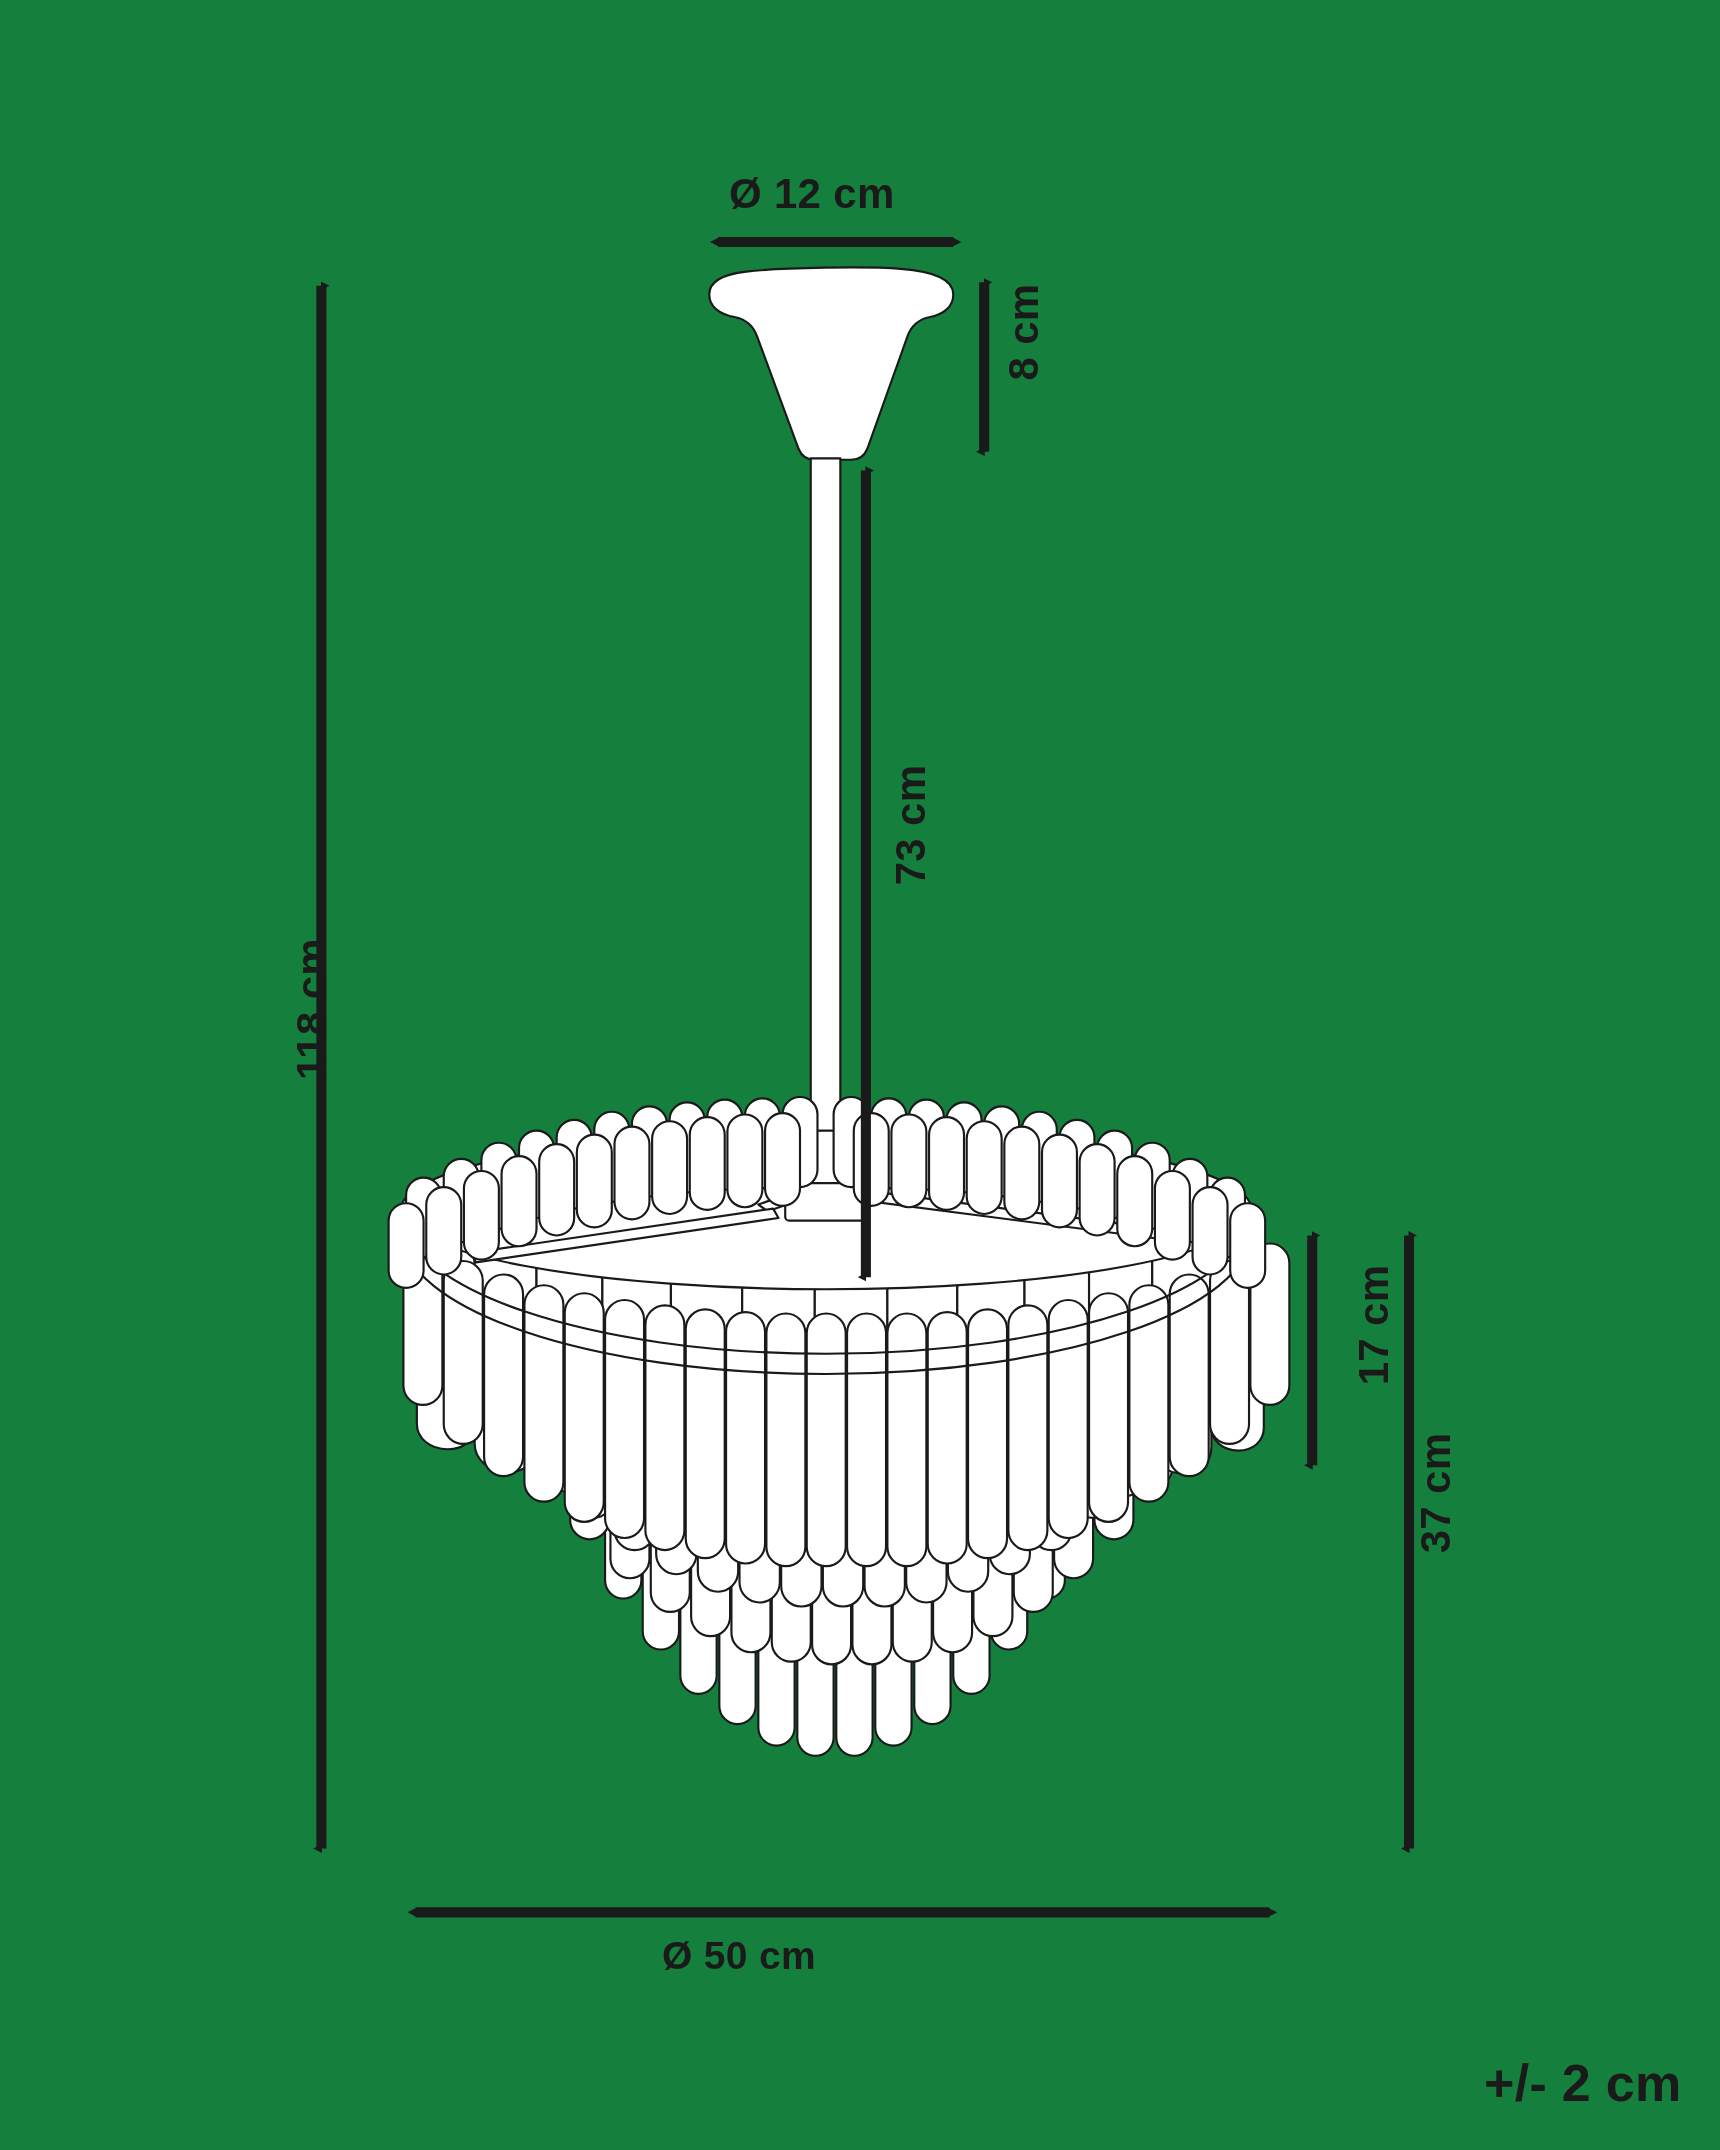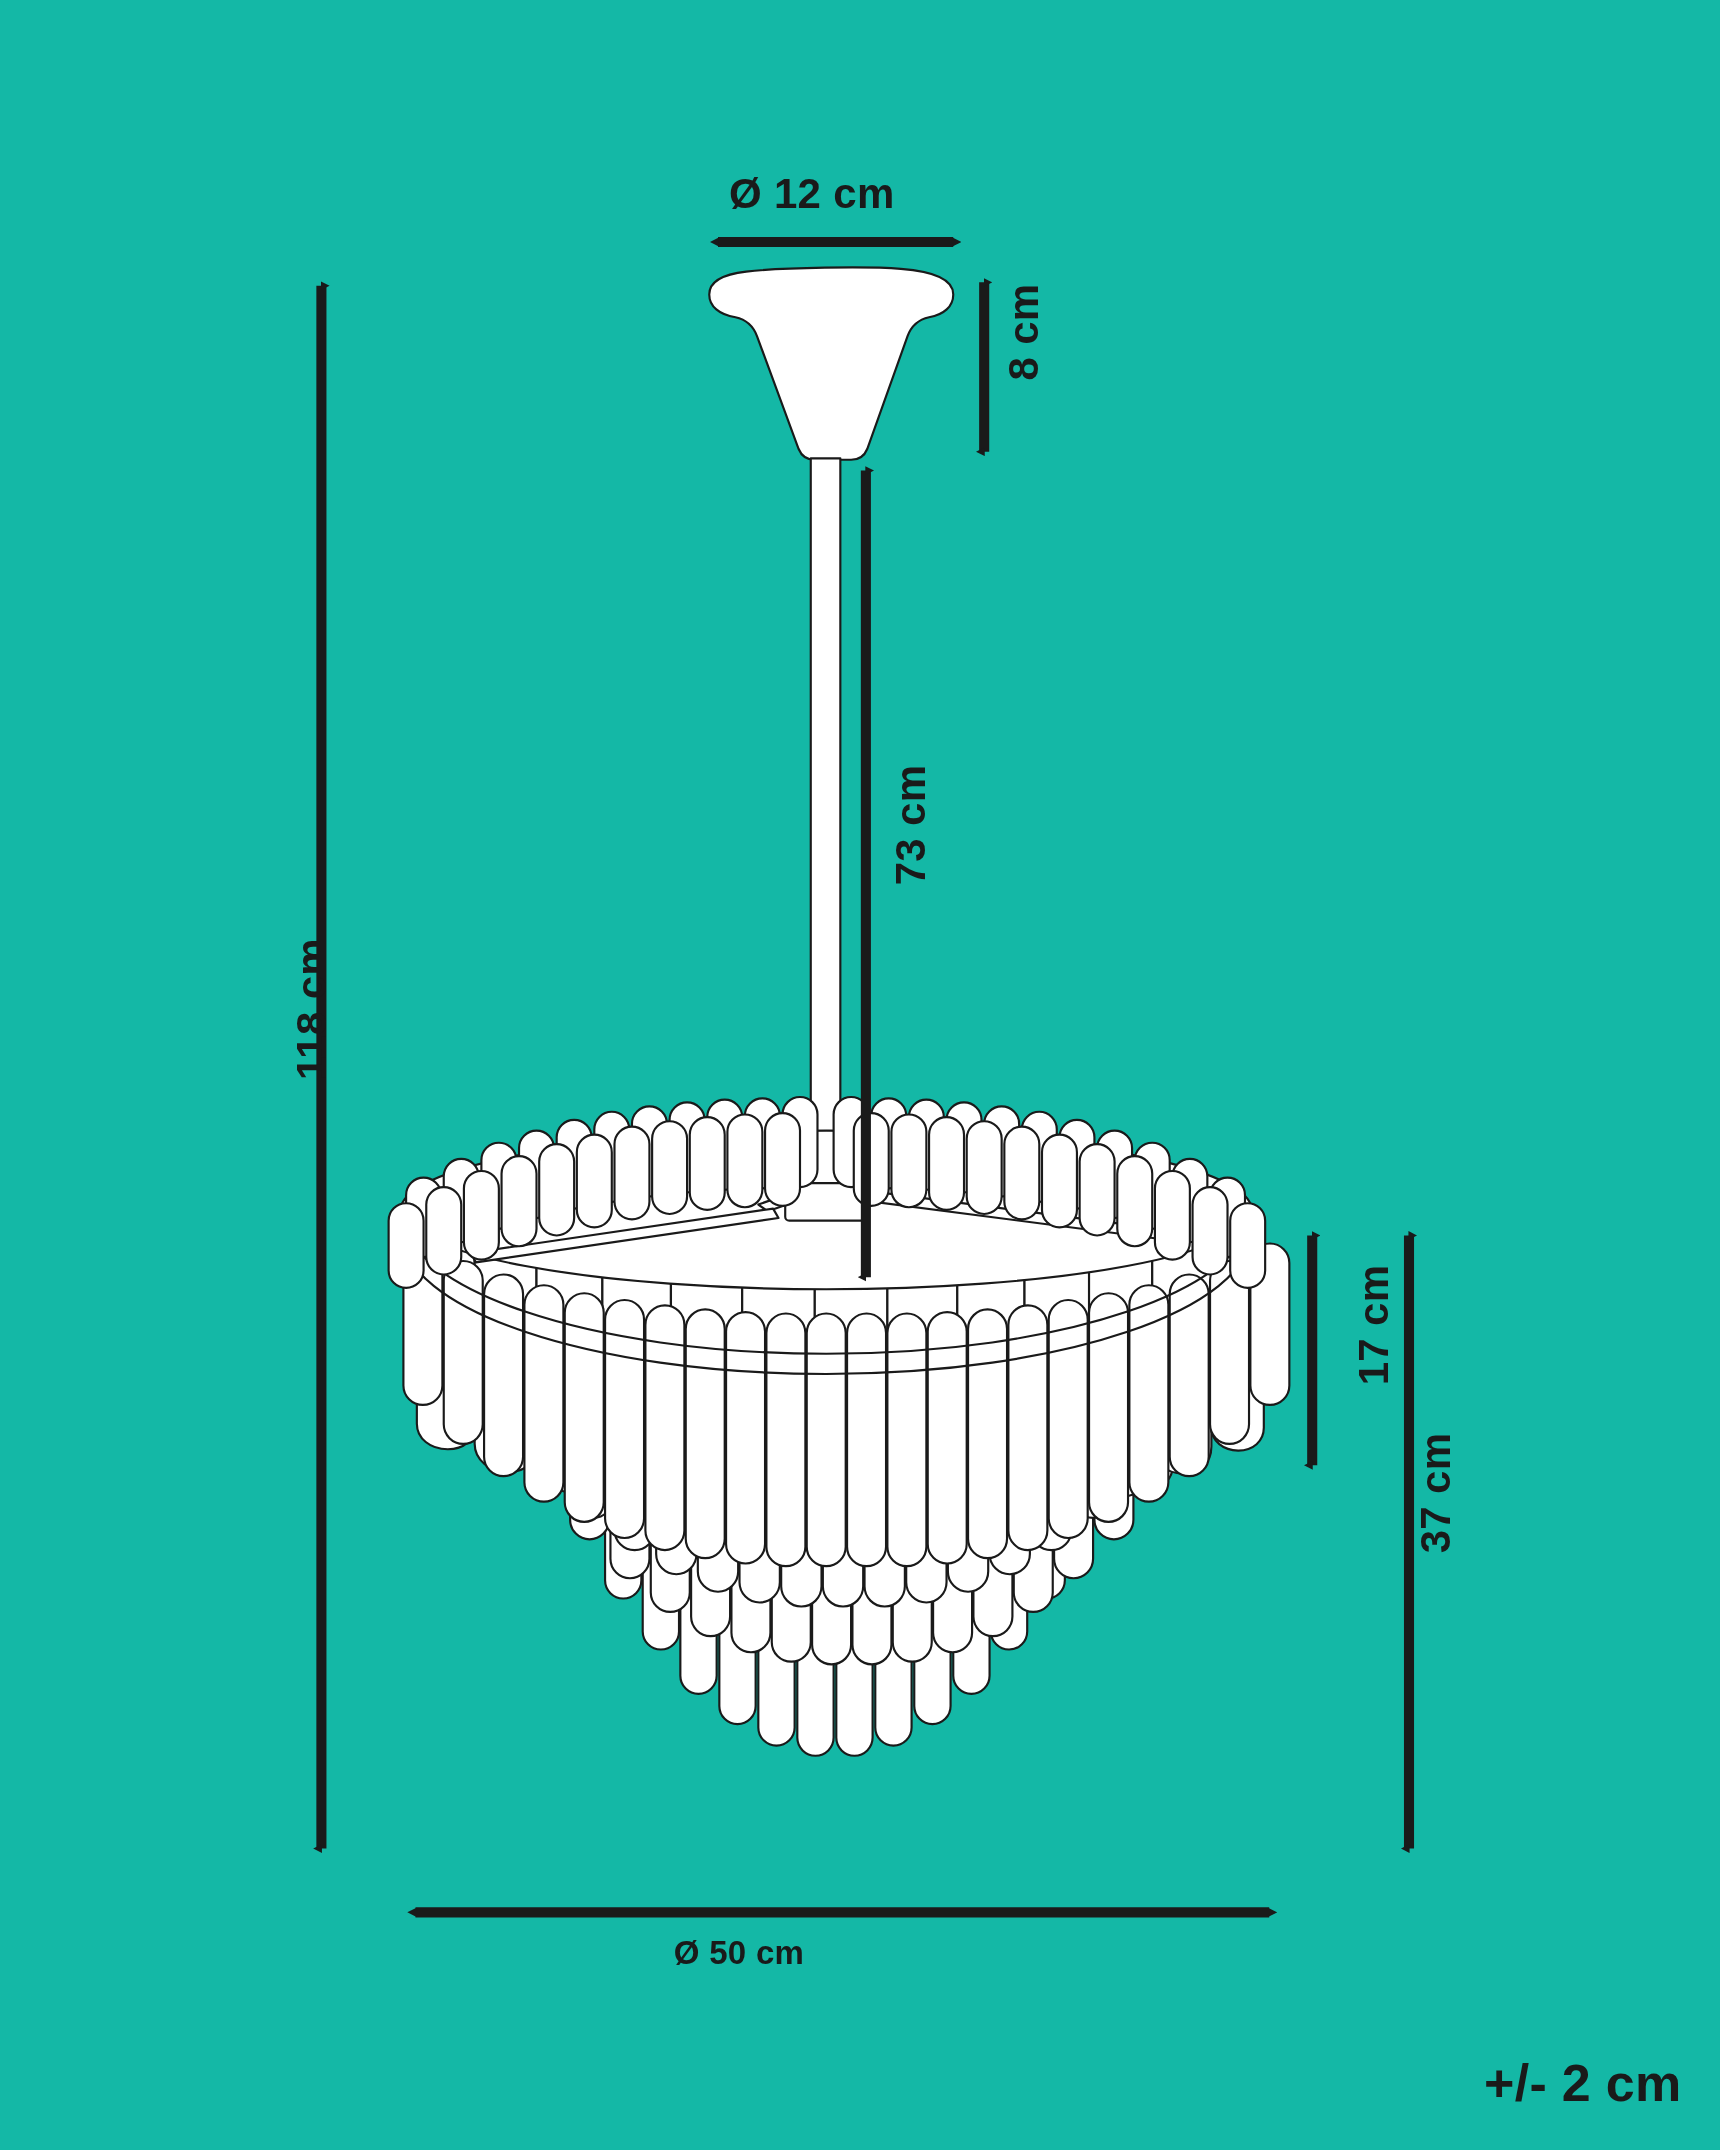--- a/index.html
+++ b/index.html
@@ -10,21 +10,21 @@
   body {
     width: 1721px;
     height: 2151px;
     font-family: "Liberation Sans", sans-serif;
     overflow: hidden;
   }
   #sheet {
     position: relative;
     width: 1721px;
     height: 2151px;
-    background: #14b8a6;
+    background: #15803d;
   }
   #drawing {
     position: absolute;
     left: 0;
     top: 0;
     width: 1721px;
     height: 2151px;
     display: block;
   }
   .dim-label {
@@ -39,21 +39,21 @@
   .rot90 {
     transform: rotate(-90deg);
     transform-origin: 50% 50%;
   }
   #label-d12  { left: 729px; top: 173px;  font-size: 42px; }
   #label-h8   { left: 976px; top: 311px;  font-size: 42px; }
   #label-h73  { left: 851px; top: 804px; font-size: 42px; }
   #label-h118 { left: 241px;  top: 988px; font-size: 42px; }
   #label-h17  { left: 1314px; top: 1304px; font-size: 42px; }
   #label-h37  { left: 1376px; top: 1472px; font-size: 42px; }
-  #label-d50  { left: 739px; top: 1936px; font-size: 33px; transform: translateX(-50%); }
+  #label-d50  { left: 739px; top: 1936px; font-size: 39px; transform: translateX(-50%); }
   #label-tol  { left: 1484px; top: 2057px; font-size: 52px; }
 </style>
 </head>
 <body>
 
 <div id="sheet">
 
   <svg id="drawing" viewBox="0 0 2560 3200">
     <defs>
 

